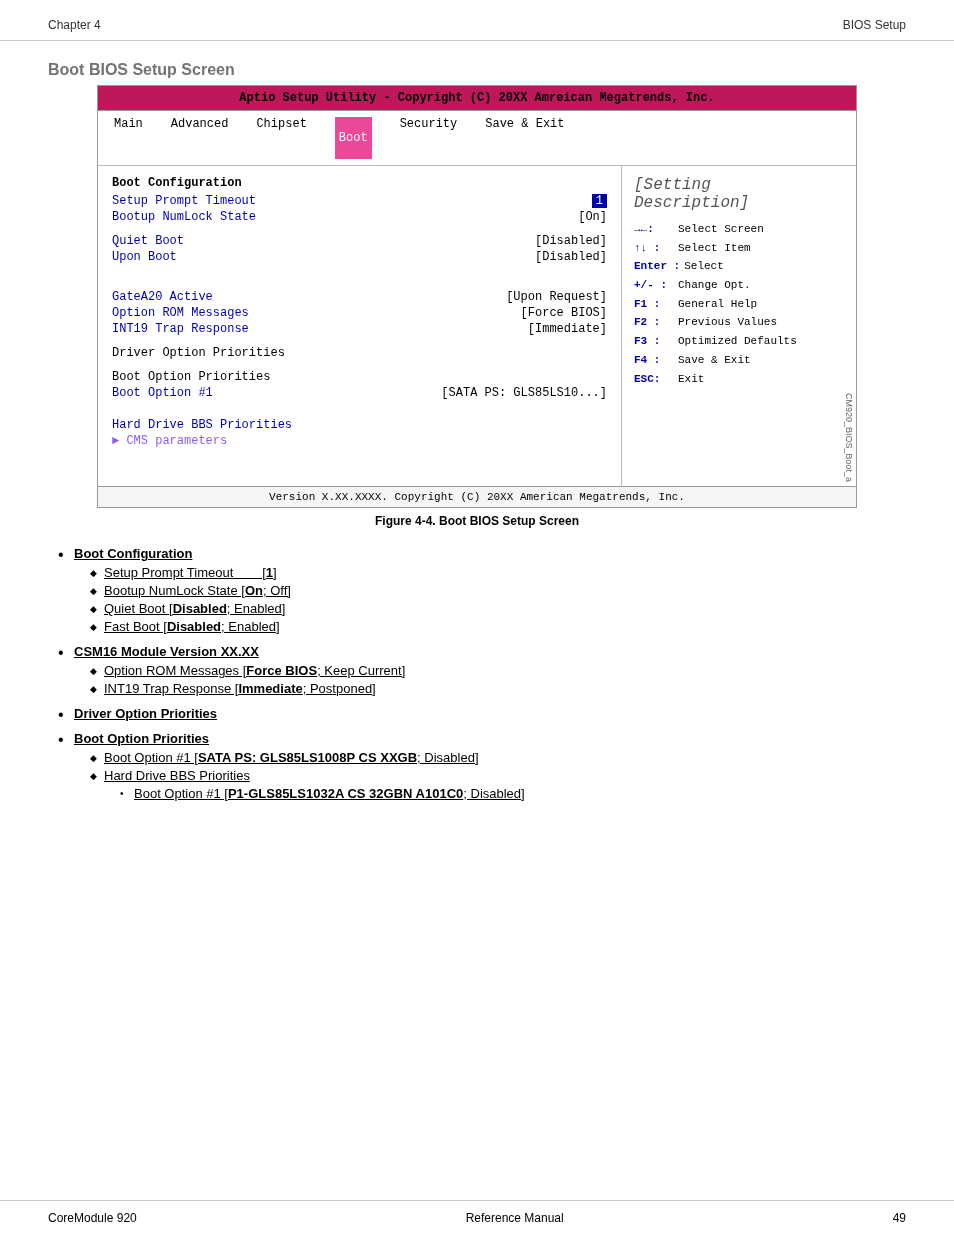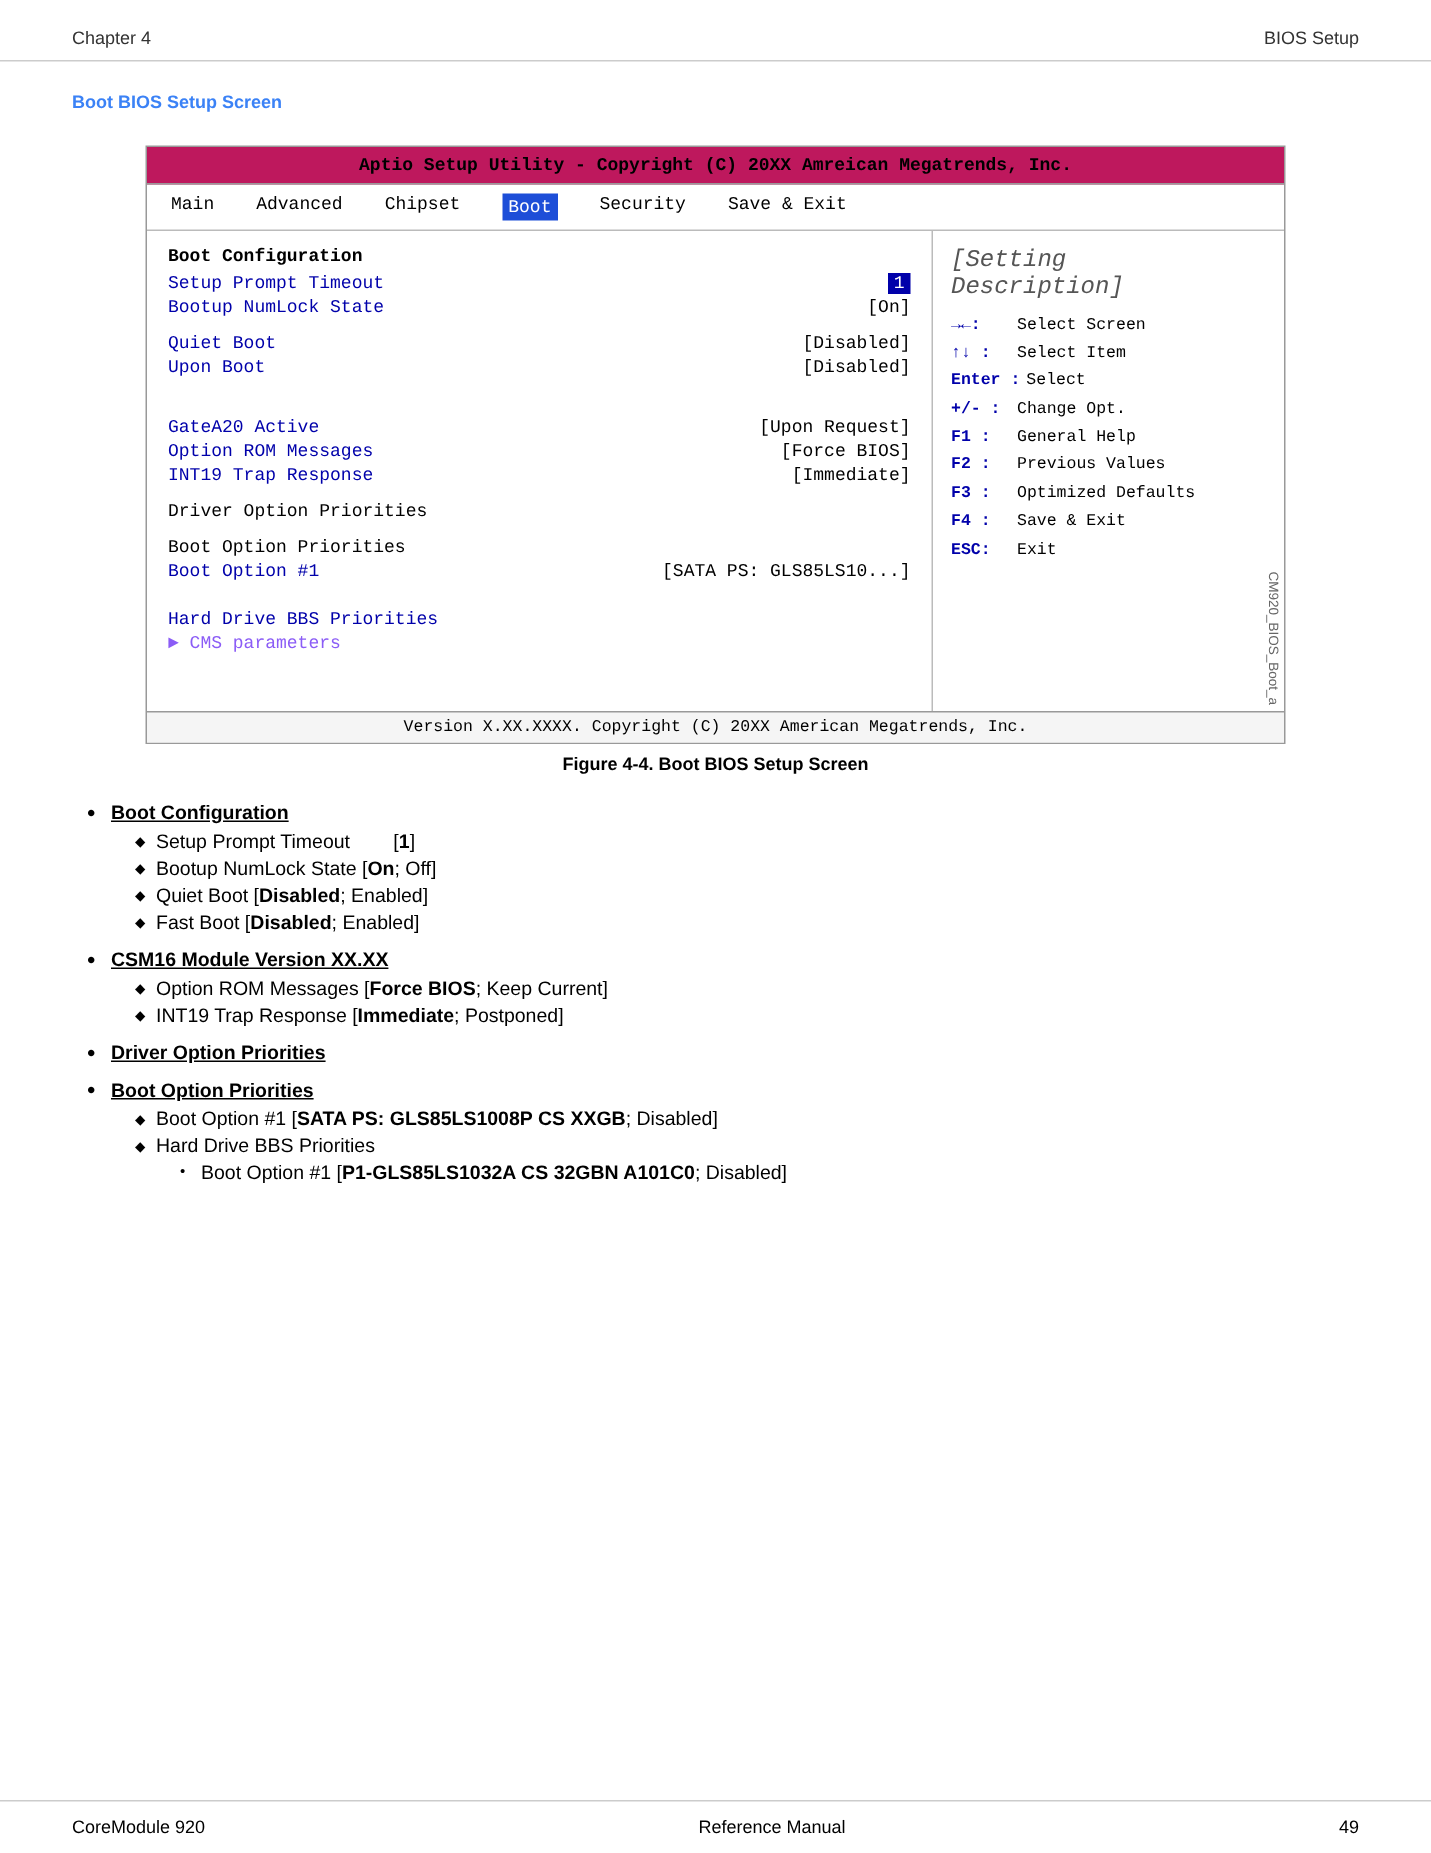--- a/index.html
+++ b/index.html
@@ -23,24 +23,24 @@
       border-bottom: 1px solid #ccc;
     }
 
     
     .main-content {
       padding: 20px 48px;
     }
 
     
     .section-title {
-      font-size: 12px;
+      font-size: 16px;
       font-weight: bold;
-      margin-bottom: 22px;
-      color: #3b82f6;
+      margin-bottom: 6px;
+      color: #737373;
     }
 
     
     .bios-container {
       border: 1px solid #999;
       background: #fff;
       width: 760px;
       margin: 0 auto 6px auto;
       font-family: 'Courier New', monospace;
       font-size: 12px;
@@ -62,23 +62,23 @@
       border-bottom: 1px solid #bbb;
       font-size: 12px;
     }
 
     .bios-menu-item {
       cursor: pointer;
       color: #000;
     }
 
     .bios-menu-item.active {
-      background: #1d4ed8;
+      background: #ec4899;
       color: #fff;
-      padding: 2px 4px;
+      padding: 14px 4px;
     }
 
     .bios-body {
       display: flex;
       min-height: 320px;
     }
 
     .bios-left {
       flex: 1;
       padding: 10px 14px;
@@ -207,20 +207,21 @@
 
     .desc-list .main-label {
       text-decoration: underline;
       font-weight: bold;
     }
 
     .sub-list {
       list-style: none;
       padding: 0 0 0 16px;
       margin-top: 4px;
+      text-decoration: underline;
     }
 
     .sub-list > li {
       position: relative;
       padding-left: 14px;
       margin-bottom: 3px;
       font-size: 13px;
     }
 
     .sub-list > li::before {

